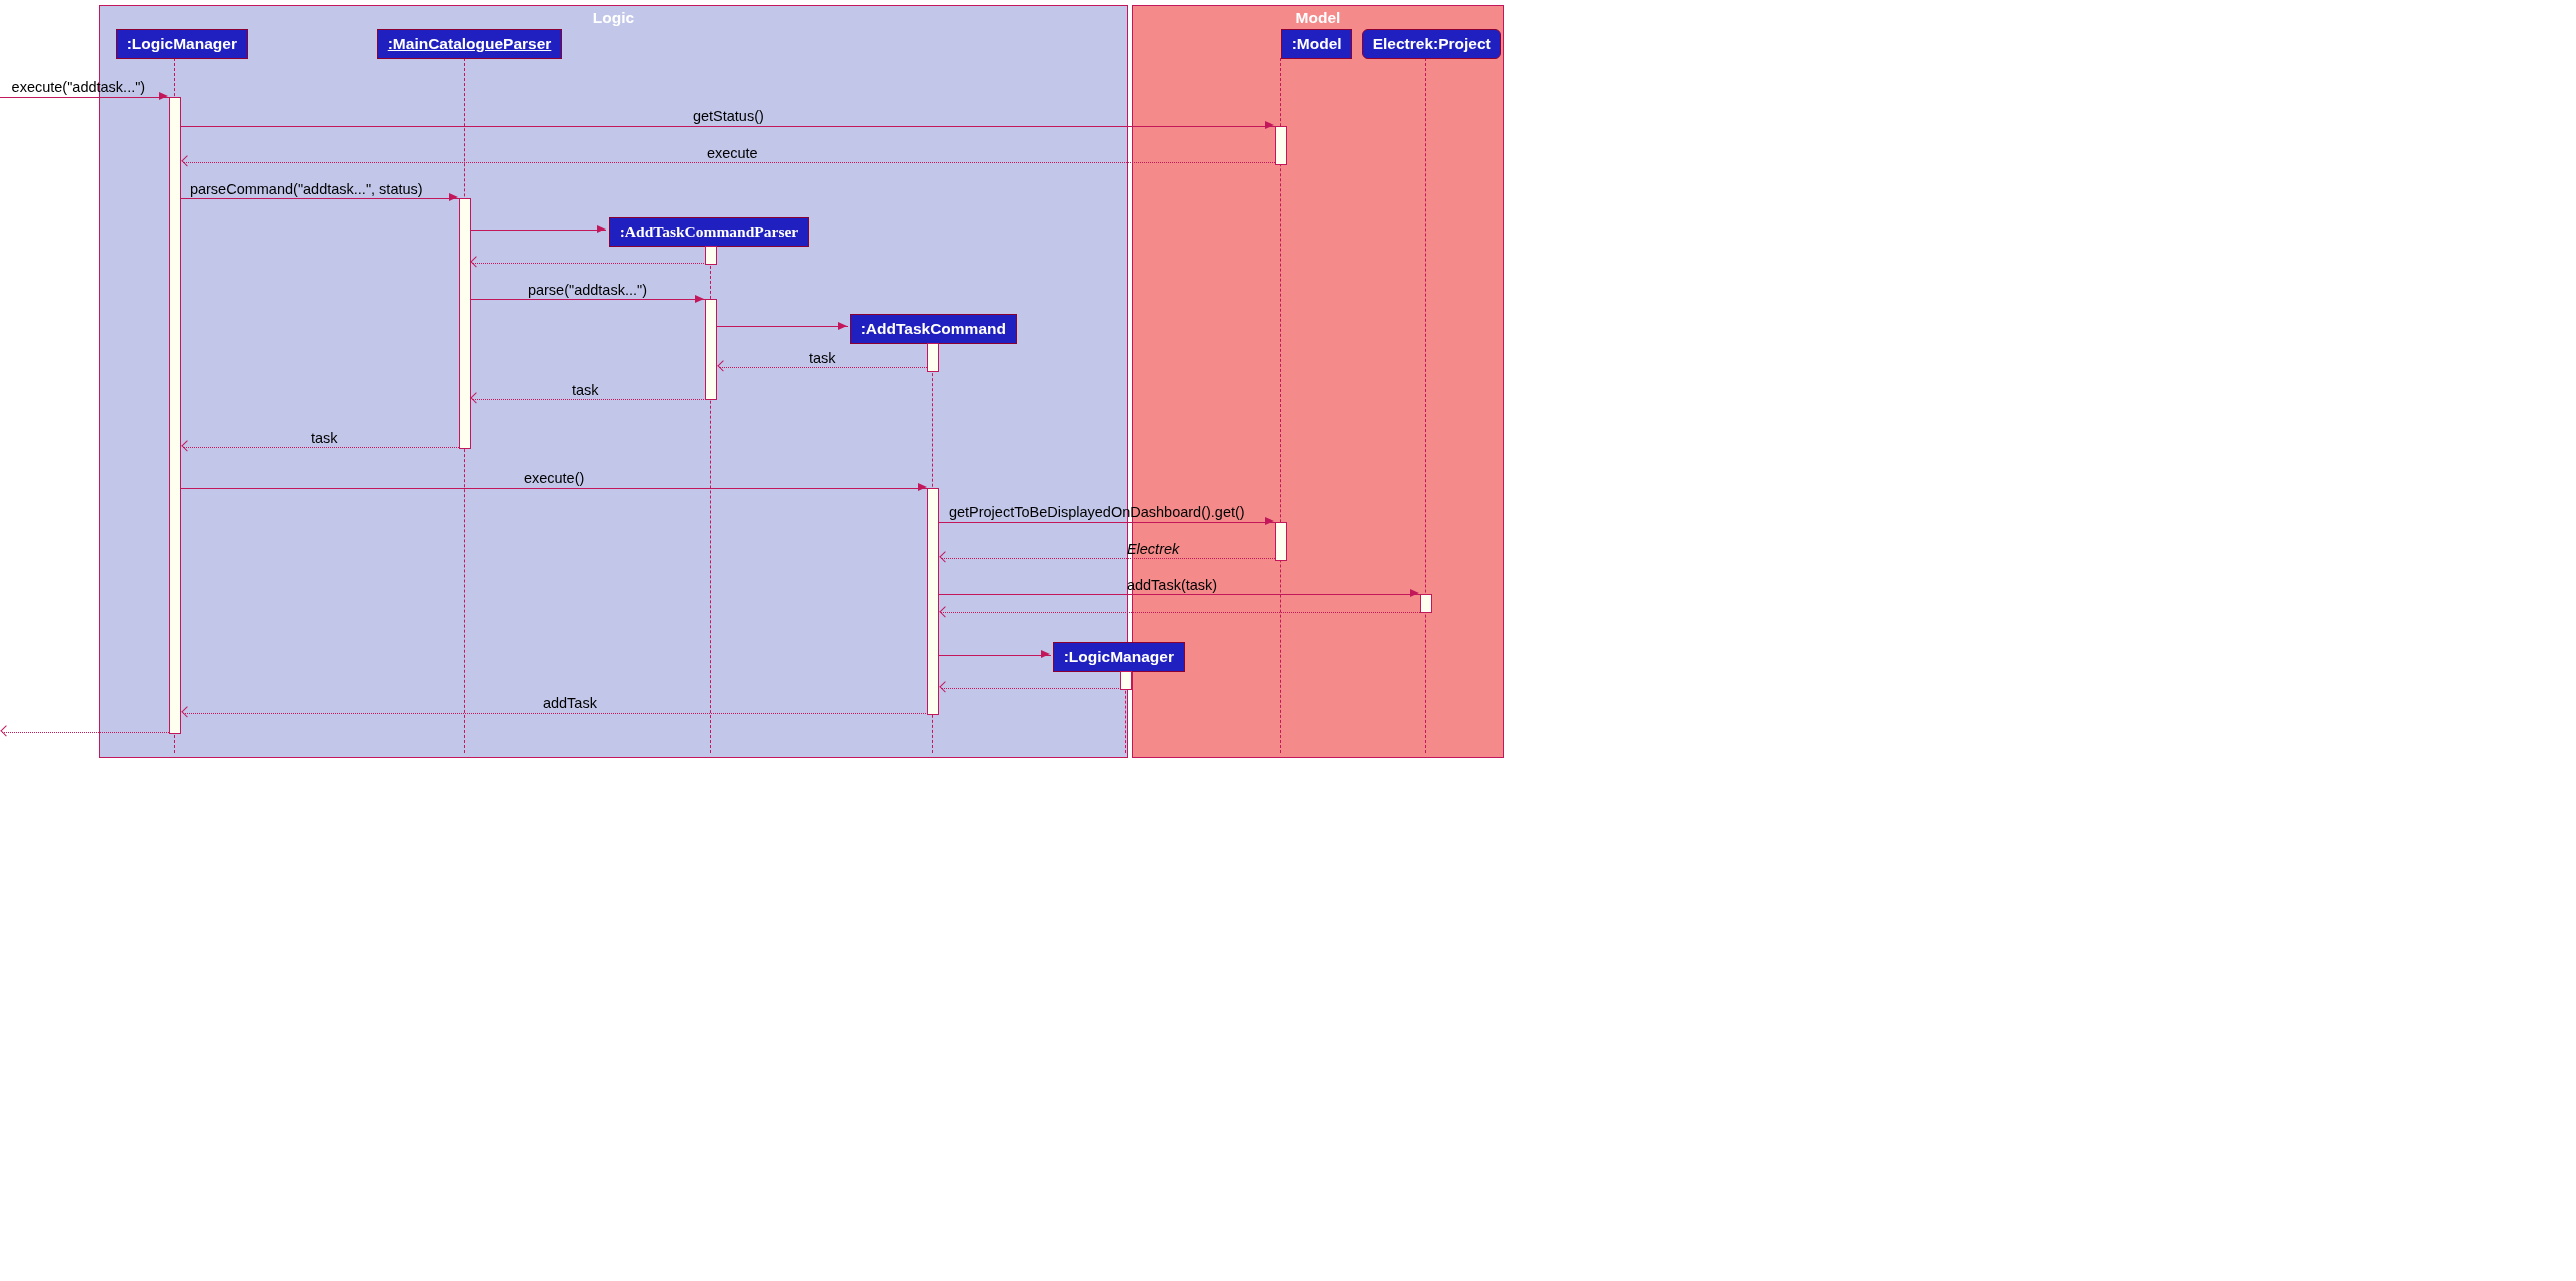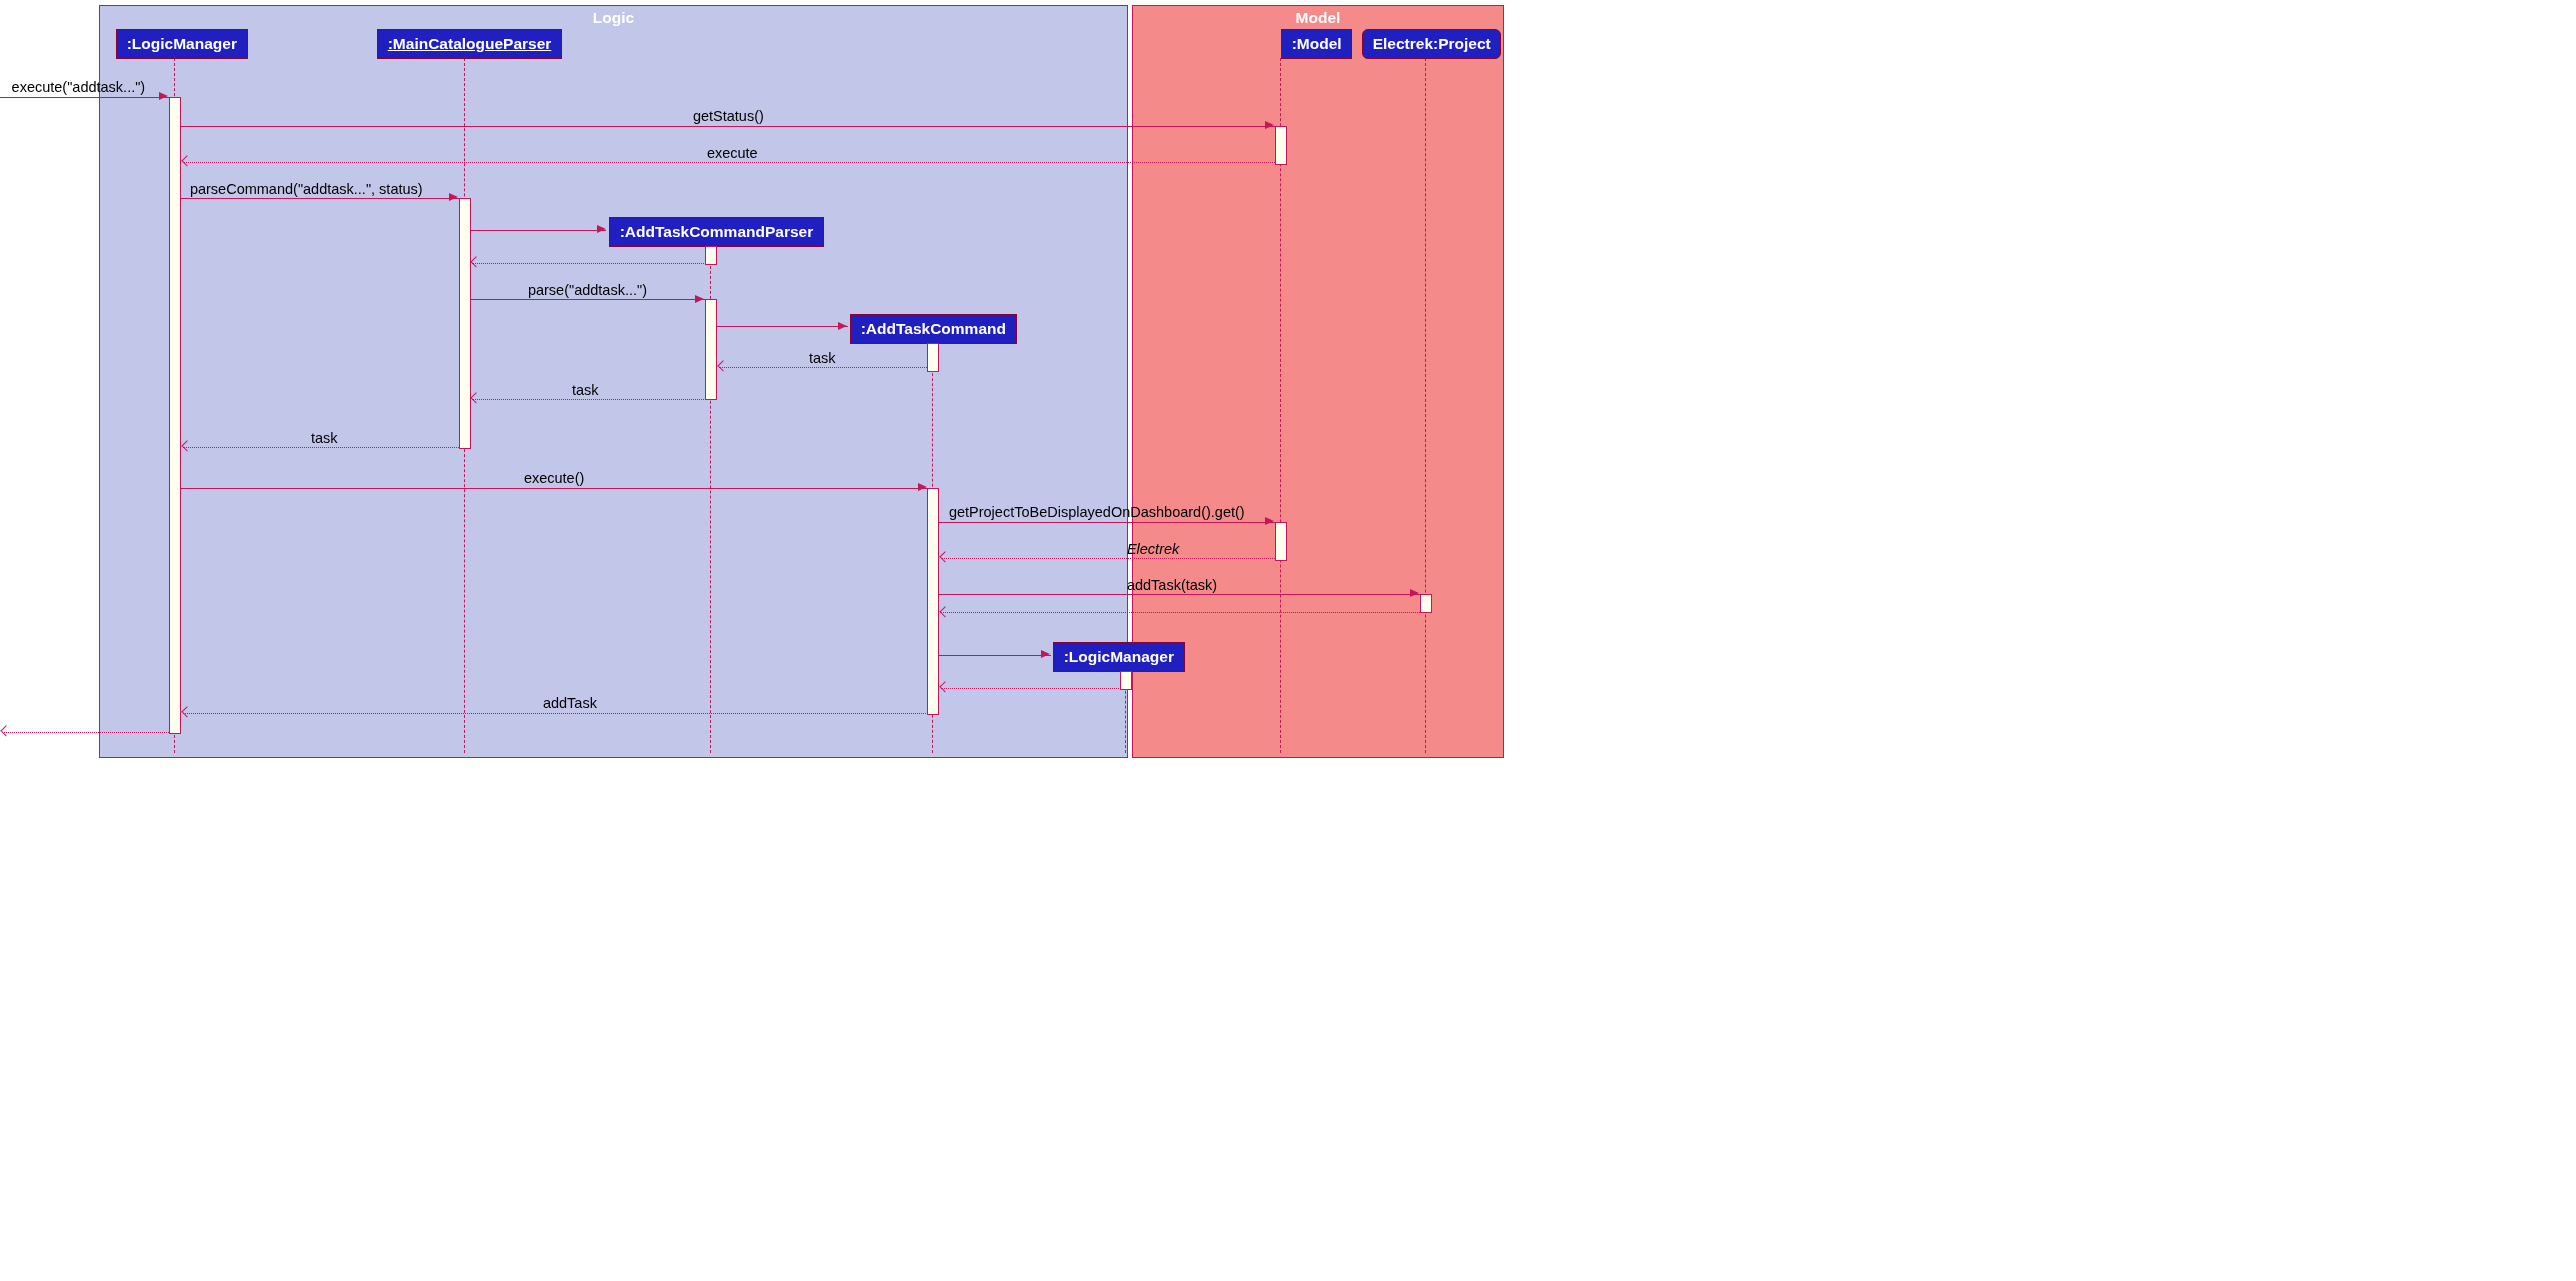--- a/index.html
+++ b/index.html
@@ -82,21 +82,21 @@
   <div class="lifeline" style="left:174px; top:58px; height:695px;"></div>
   <div class="lifeline" style="left:464px; top:58px; height:695px;"></div>
   <div class="lifeline" style="left:710px; top:246px; height:507px;"></div>
   <div class="lifeline" style="left:932px; top:343px; height:410px;"></div>
   <div class="lifeline" style="left:1125px; top:671px; height:82px;"></div>
   <div class="lifeline" style="left:1280px; top:58px; height:695px;"></div>
   <div class="lifeline" style="left:1425px; top:58px; height:695px;"></div>
 
   <div class="participant" style="left:116px; top:29px;">:LogicManager</div>
   <div class="participant" style="left:377px; top:29px;text-decoration:underline;">:MainCatalogueParser</div>
-  <div class="participant" style="left:609px; top:217px;">:AddTaskCommandParser</div>
+  <div class="participant" style="left:609px; top:217px;font-family:Liberation Serif, serif;">:AddTaskCommandParser</div>
   <div class="participant" style="left:850px; top:314px;">:AddTaskCommand</div>
   <div class="participant" style="left:1053px; top:642px;">:LogicManager</div>
   <div class="participant" style="left:1250px; top:29px;margin-left:31px;">:Model</div>
   <div class="participant" style="left:1362px; top:29px;border-radius:6px;">Electrek:Project</div>
 
   <div class="activation" style="left:169px; top:97px; height:637px;"></div>
   <div class="activation" style="left:459px; top:198px; height:251px;"></div>
   <div class="activation" style="left:705px; top:246px; height:19.3px;"></div>
   <div class="activation" style="left:705px; top:299px; height:101px;"></div>
   <div class="activation" style="left:927px; top:343px; height:29px;"></div>

